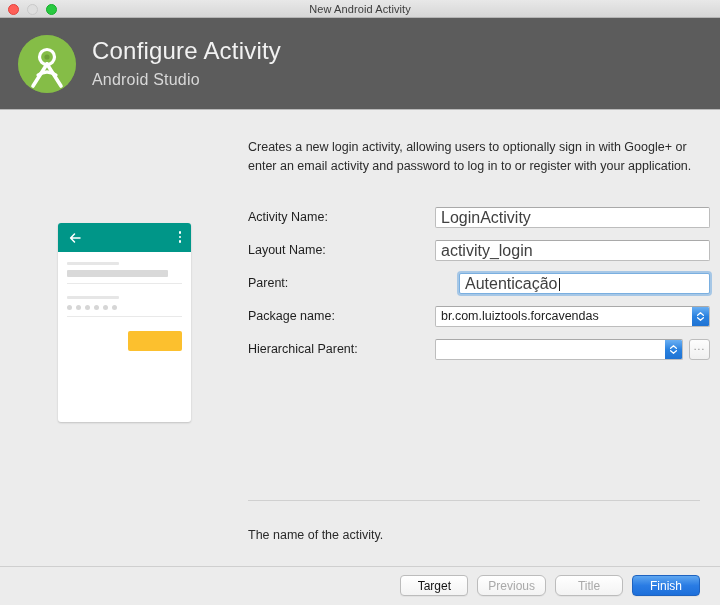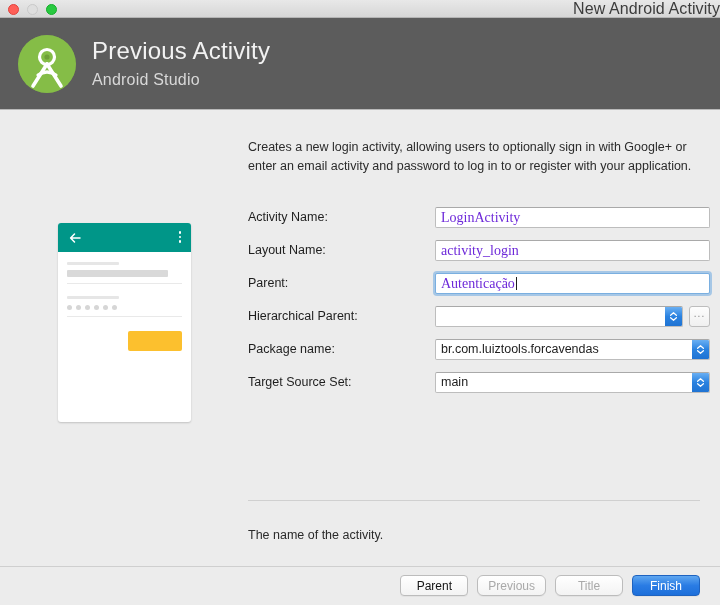--- a/index.html
+++ b/index.html
@@ -27,22 +27,22 @@
   }
   .traffic {
     position: absolute; left: 8px; top: 4px;
     display: flex; gap: 8px; align-items: center;
   }
   .light { width: 11px; height: 11px; border-radius: 50%; }
   .light.close   { background: #ff5f57; border: 1px solid #e0443e; }
   .light.min     { background: #dedede; border: 1px solid #c9c9c9; }
   .light.zoom    { background: #28c940; border: 1px solid #14ae2b; }
   .title-text {
-    width: 100%; text-align: right;
-    font-size: 16px; color: #3c3c3c;
+    width: 100%; text-align: center;
+    font-size: 11px; color: #3c3c3c;
     letter-spacing: .1px;
   }
 
   
   .banner {
     height: 92px;
     background: #5c5c5c;
     border-bottom: 1px solid #b9b9b9;
     display: flex; align-items: center;
     padding-left: 16px;
@@ -118,30 +118,30 @@
     font-size: 12.5px; color: #1e1e1e;
   }
   .ctl { flex: 1; display: flex; align-items: center; }
 
   .tf {
     width: 100%; height: 21px;
     background: #fff;
     border: 1px solid #bdbdbd;
     border-top-color: #a9a9a9;
     border-radius: 2px;
-    font-size: 14px; color: #6d28d9;
+    font-size: 16px; color: #404040;
     padding: 0 5px;
     line-height: 19px;
     white-space: nowrap; overflow: hidden;
     position: relative;
-    font-family: Liberation Serif, serif;
   }
   .tf.focused {
     border-color: #7aafe0;
     box-shadow: 0 0 0 2px rgba(110,170,225,.55);
+    margin-left: 24px;
   }
   .caret {
     display: inline-block;
     width: 1px; height: 13px;
     background: #1d1d1d;
     vertical-align: -2px;
     margin-left: 1px;
   }
 
   .combo {
@@ -234,21 +234,21 @@
         <circle cx="31" cy="31" r="29" fill="#8bc34a"></circle>
         <circle cx="31" cy="31" r="29" fill="#7cb342" opacity=".35"></circle>
         <circle cx="31" cy="24" r="7.5" fill="none" stroke="#ffffff" stroke-width="3.2"></circle>
         <circle cx="31" cy="24" r="2.6" fill="#6f9f38"></circle>
         <path d="M31 31 L17 53" stroke="#ffffff" stroke-width="3.6" stroke-linecap="round" fill="none"></path>
         <path d="M31 31 L45 53" stroke="#ffffff" stroke-width="3.6" stroke-linecap="round" fill="none"></path>
         <path d="M22 42 Q31 36 40 42" stroke="#ffffff" stroke-width="3.2" fill="none" stroke-linecap="round"></path>
       </svg>
     </span>
     <div class="banner-text">
-      <div class="banner-title">Previous Activity</div>
+      <div class="banner-title">Configure Activity</div>
       <div class="banner-sub">Android Studio</div>
     </div>
   </div>
 
   <div class="body-area">
 
     <div class="preview-wrap">
       <div class="preview-card">
         <div class="pv-toolbar">
           <span class="pv-back">
@@ -296,20 +296,37 @@
         <div class="lbl">Layout Name:</div>
         <div class="ctl">
           <div class="tf">activity_login</div>
         </div>
       </div>
 
       <div class="row">
         <div class="lbl">Parent:</div>
         <div class="ctl">
           <div class="tf focused"><span>Autenticação</span><span class="caret"></span></div>
+        </div>
+      </div>
+
+      <div class="row">
+        <div class="lbl">Package name:</div>
+        <div class="ctl">
+          <div class="combo">
+            <div class="val">br.com.luiztools.forcavendas</div>
+            <div class="stepper">
+              <svg class="chev" viewBox="0 0 7 4">
+                  <path d="M0.6 3.3 L3.5 0.7 L6.4 3.3" stroke="#ffffff" stroke-width="1.2" fill="none" stroke-linecap="round" stroke-linejoin="round"></path>
+                </svg>
+              <svg class="chev" viewBox="0 0 7 4">
+                  <path d="M0.6 0.7 L3.5 3.3 L6.4 0.7" stroke="#ffffff" stroke-width="1.2" fill="none" stroke-linecap="round" stroke-linejoin="round"></path>
+                </svg>
+            </div>
+          </div>
         </div>
       </div>
 
       <div class="row">
         <div class="lbl">Hierarchical Parent:</div>
         <div class="ctl">
           <div class="combo">
             <div class="val"></div>
             <div class="stepper">
               <svg class="chev" viewBox="0 0 7 4">
@@ -317,60 +334,27 @@
                 </svg>
               <svg class="chev" viewBox="0 0 7 4">
                   <path d="M0.6 0.7 L3.5 3.3 L6.4 0.7" stroke="#ffffff" stroke-width="1.2" fill="none" stroke-linecap="round" stroke-linejoin="round"></path>
                 </svg>
             </div>
           </div>
           <div class="browse-btn">...</div>
         </div>
       </div>
 
-      <div class="row">
-        <div class="lbl">Package name:</div>
-        <div class="ctl">
-          <div class="combo">
-            <div class="val">br.com.luiztools.forcavendas</div>
-            <div class="stepper">
-              <svg class="chev" viewBox="0 0 7 4">
-                  <path d="M0.6 3.3 L3.5 0.7 L6.4 3.3" stroke="#ffffff" stroke-width="1.2" fill="none" stroke-linecap="round" stroke-linejoin="round"></path>
-                </svg>
-              <svg class="chev" viewBox="0 0 7 4">
-                  <path d="M0.6 0.7 L3.5 3.3 L6.4 0.7" stroke="#ffffff" stroke-width="1.2" fill="none" stroke-linecap="round" stroke-linejoin="round"></path>
-                </svg>
-            </div>
-          </div>
-        </div>
-      </div>
-
-      <div class="row">
-        <div class="lbl">Target Source Set:</div>
-        <div class="ctl">
-          <div class="combo">
-            <div class="val">main</div>
-            <div class="stepper">
-              <svg class="chev" viewBox="0 0 7 4">
-                  <path d="M0.6 3.3 L3.5 0.7 L6.4 3.3" stroke="#ffffff" stroke-width="1.2" fill="none" stroke-linecap="round" stroke-linejoin="round"></path>
-                </svg>
-              <svg class="chev" viewBox="0 0 7 4">
-                  <path d="M0.6 0.7 L3.5 3.3 L6.4 0.7" stroke="#ffffff" stroke-width="1.2" fill="none" stroke-linecap="round" stroke-linejoin="round"></path>
-                </svg>
-            </div>
-          </div>
-        </div>
-      </div>
 
     </div>
 
     <div class="sep-short"></div>
     <div class="hint">The name of the activity.</div>
 
     <div class="btnbar">
-      <div class="btn">Parent</div>
+      <div class="btn">Target</div>
       <div class="btn disabled">Previous</div>
       <div class="btn disabled">Title</div>
       <div class="btn primary">Finish</div>
     </div>
 
   </div>
 </div>
 
 </body></html>

